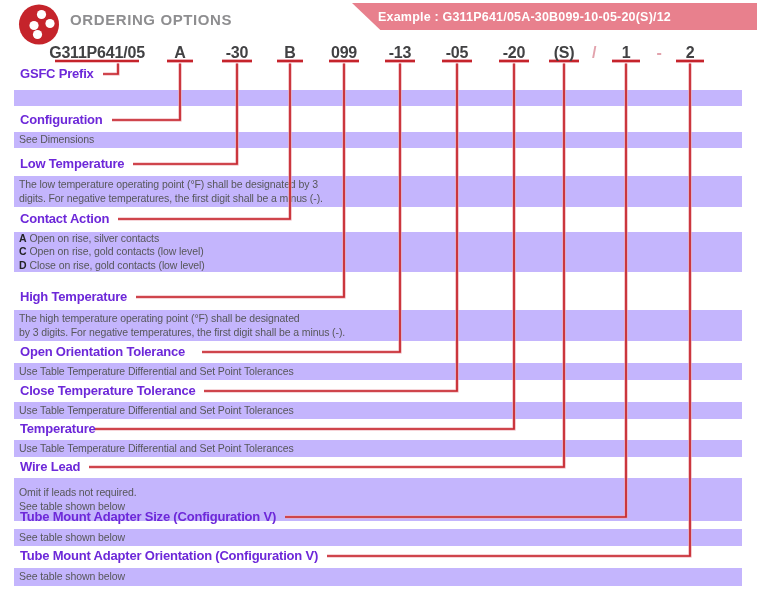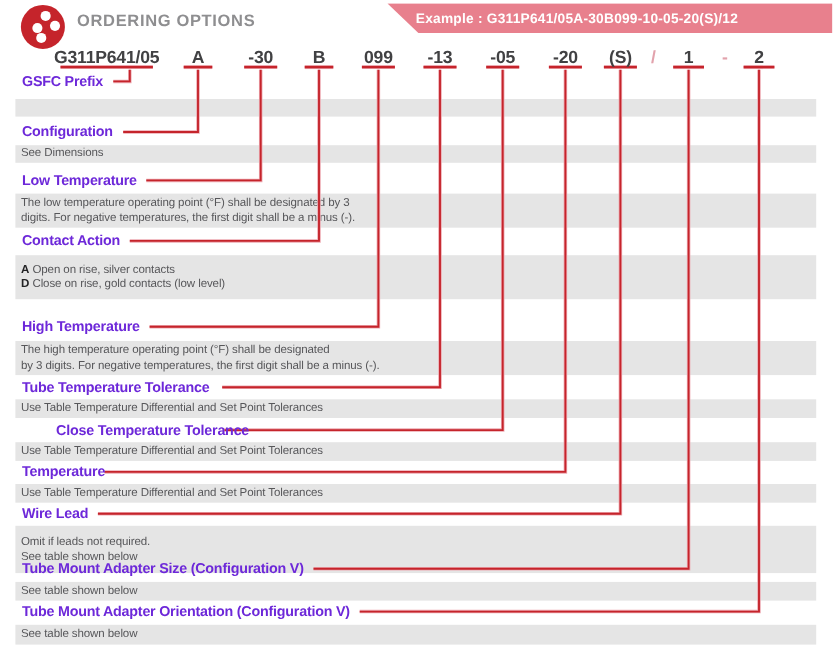--- a/index.html
+++ b/index.html
@@ -30,21 +30,21 @@
   
   .tok{
     position:absolute;top:44px;transform:translateX(-50%);z-index:3;
     font-size:16px;font-weight:bold;color:#414143;white-space:nowrap;
     letter-spacing:-0.2px;
   }
   .tok.sep{color:#e2a2ac;font-weight:bold;}
   
   .band{
     position:absolute;left:14px;width:728px;z-index:1;
-    background:#e5e5e5;
+    background:#c4b5fd;
     display:flex;flex-direction:column;justify-content:center;
     box-sizing:border-box;padding-left:5px;
   }
   .band-line{
     font-size:10.5px;color:#57575a;line-height:13.5px;white-space:nowrap;
     letter-spacing:-0.1px;
   }
   .band-line b{color:#232325;margin-right:3px;}
   
   .flabel{
@@ -148,32 +148,33 @@
         <div class="band-line"><span>See Dimensions</span></div>
       </div>
       <div class="flabel" style="top: 157px;">Low Temperature</div>
       <div class="band" style="top: 176px; height: 31px;">
         <div class="band-line"><span>The low temperature operating point (°F) shall be designated by 3</span></div>
         <div class="band-line"><span>digits. For negative temperatures, the first digit shall be a minus (-).</span></div>
       </div>
       <div class="flabel" style="top: 212px;">Contact Action</div>
       <div class="band" style="top: 232px; height: 40px;">
         <div class="band-line"><b>A</b><span>Open on rise, silver contacts</span></div>
+        <div class="band-line"><b>C</b><span>Open on rise, gold contacts (low level)</span></div>
         <div class="band-line"><b>D</b><span>Close on rise, gold contacts (low level)</span></div>
       </div>
       <div class="flabel" style="top: 290px;">High Temperature</div>
       <div class="band" style="top: 310px; height: 31px;">
         <div class="band-line"><span>The high temperature operating point (°F) shall be designated</span></div>
         <div class="band-line"><span>by 3 digits. For negative temperatures, the first digit shall be a minus (-).</span></div>
       </div>
-      <div class="flabel" style="top: 345px;">Tube Temperature Tolerance</div>
+      <div class="flabel" style="top: 345px;">Open Orientation Tolerance</div>
       <div class="band" style="top: 363px; height: 17px;">
         <div class="band-line"><span>Use Table Temperature Differential and Set Point Tolerances</span></div>
       </div>
-      <div class="flabel" style="top: 384px; margin-left: 31px;">Close Temperature Tolerance</div>
+      <div class="flabel" style="top: 384px;">Close Temperature Tolerance</div>
       <div class="band" style="top: 402px; height: 17px;">
         <div class="band-line"><span>Use Table Temperature Differential and Set Point Tolerances</span></div>
       </div>
       <div class="flabel" style="top: 422px;">Temperature</div>
       <div class="band" style="top: 440px; height: 17px;">
         <div class="band-line"><span>Use Table Temperature Differential and Set Point Tolerances</span></div>
       </div>
       <div class="flabel" style="top: 460px;">Wire Lead</div>
       <div class="band" style="top: 478px; height: 43px;">
         <div class="band-line"><span>Omit if leads not required.</span></div>

